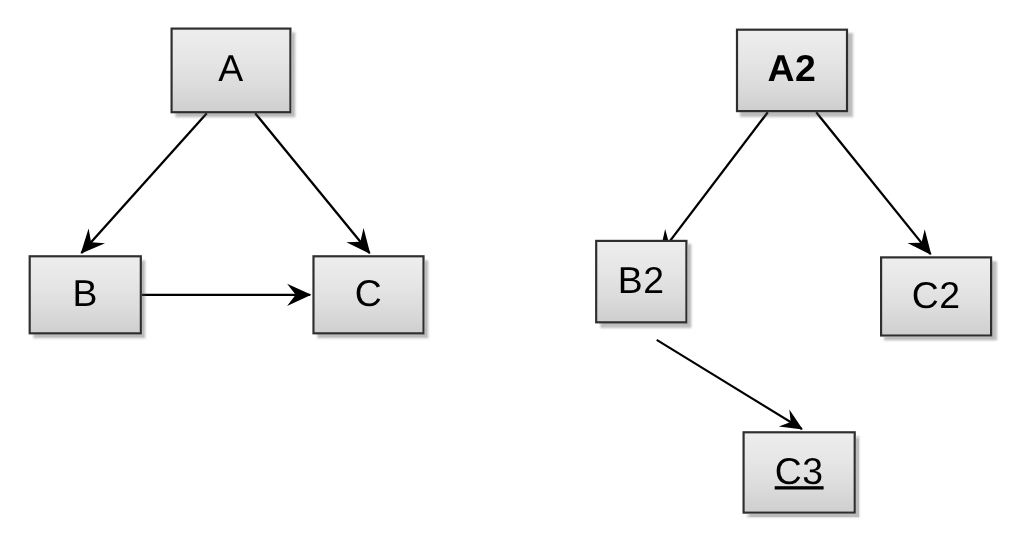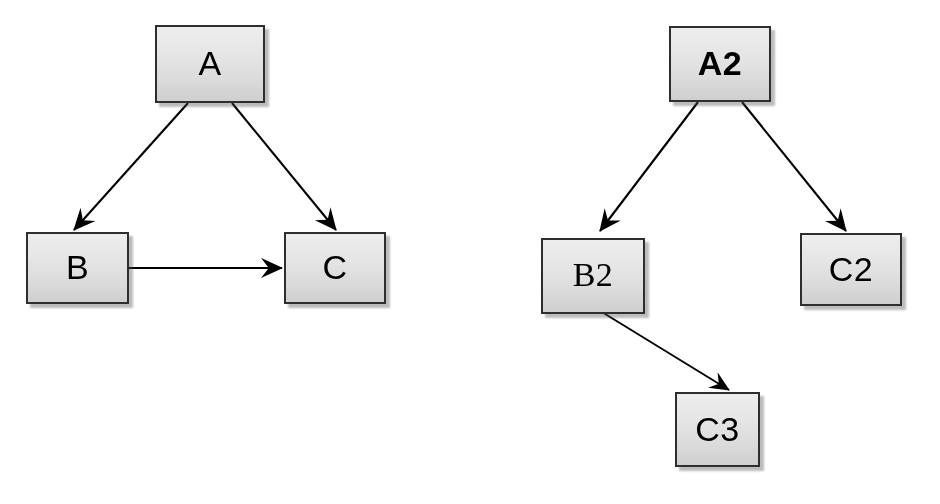--- a/index.html
+++ b/index.html
@@ -75,25 +75,25 @@
   </div>
 
   <div class="node" style="left:284px; top:232px; width:102px; height:72px;">
     <span class="node-label">C</span>
   </div>
 
   <div class="node" style="left:669px; top:26px; width:102px; height:76px;font-weight:bold;">
     <span class="node-label">A2</span>
   </div>
 
-  <div class="node" style="left:541px; top:238px; width:104px; height:76px;font-family:Liberation Serif, serif;">
+  <div class="node" style="left:541px; top:218px; width:84px; height:76px;">
     <span class="node-label">B2</span>
   </div>
 
   <div class="node" style="left:800px; top:233px; width:102px; height:73px;text-align:right;">
     <span class="node-label">C2</span>
   </div>
 
-  <div class="node" style="left:675px; top:392px; width:85px; height:75px;">
+  <div class="node" style="left:675px; top:392px; width:103px; height:75px;text-decoration:underline;">
     <span class="node-label">C3</span>
   </div>
 
 </div>
 
 </body></html>

